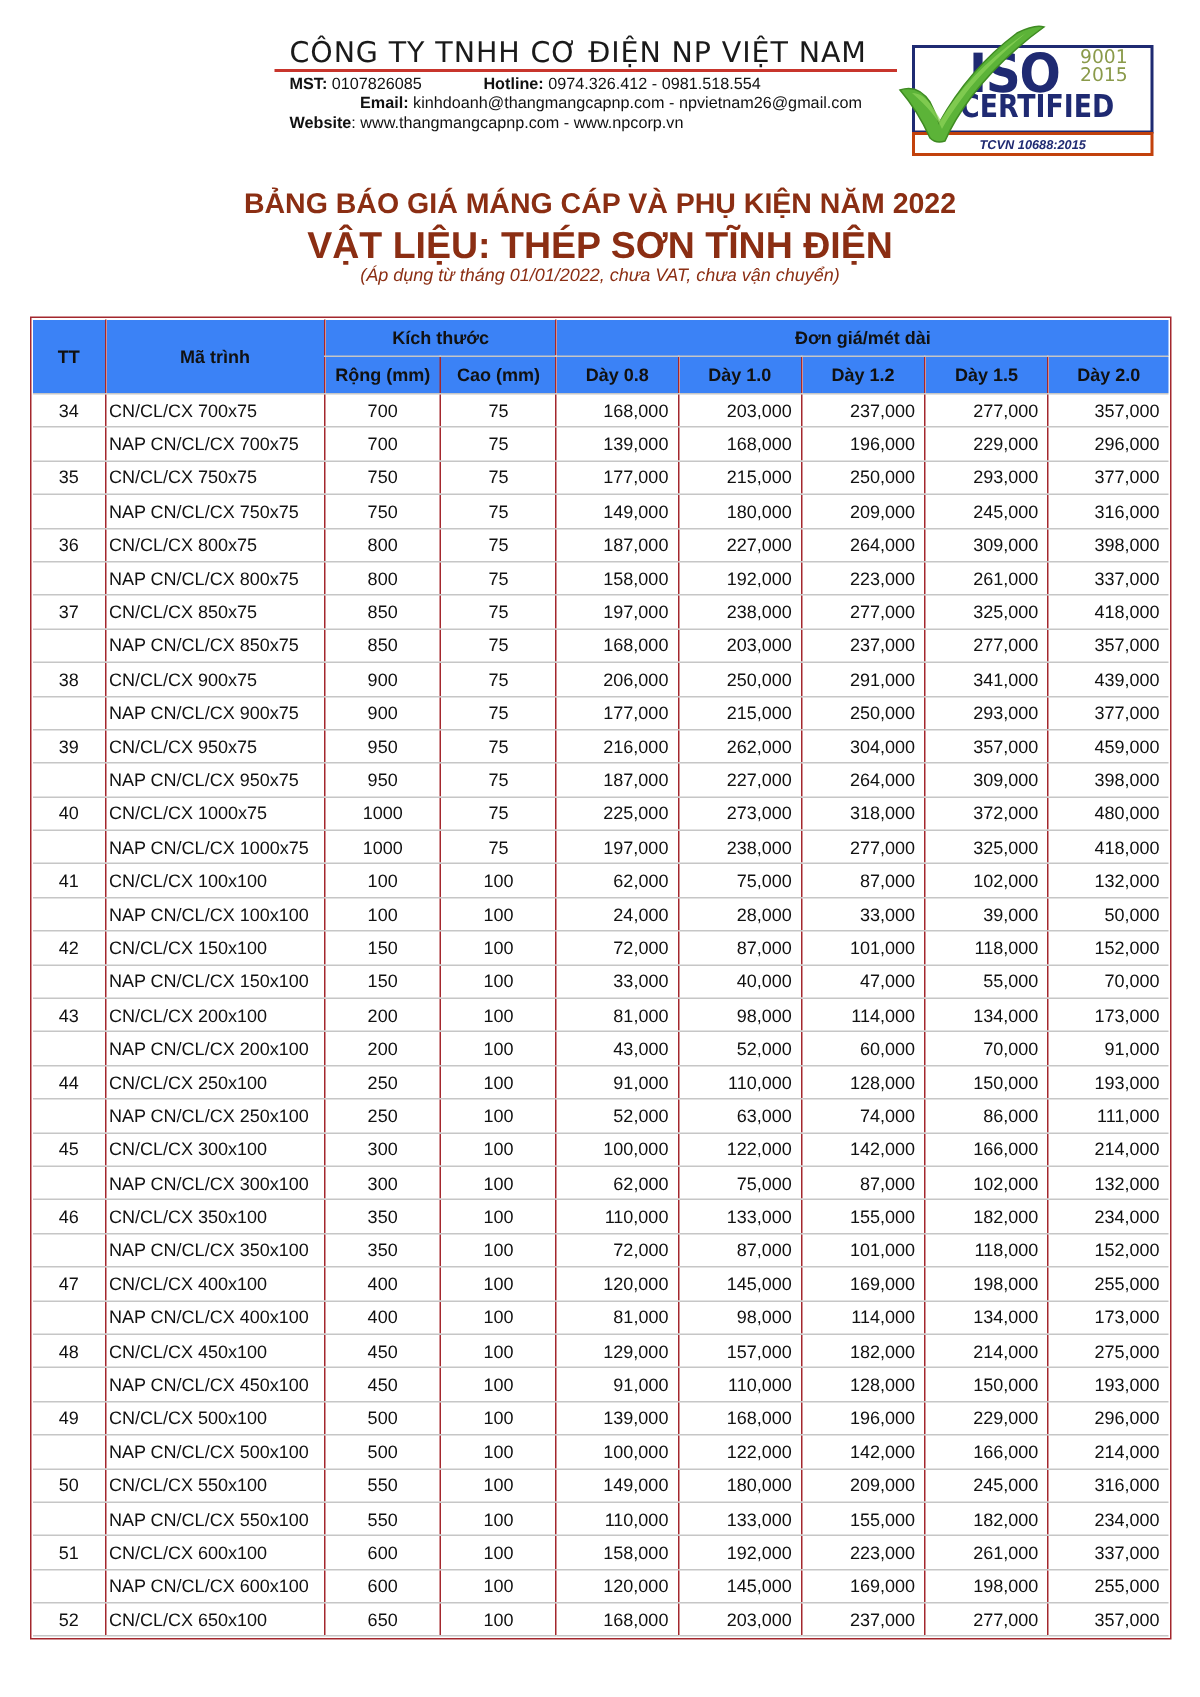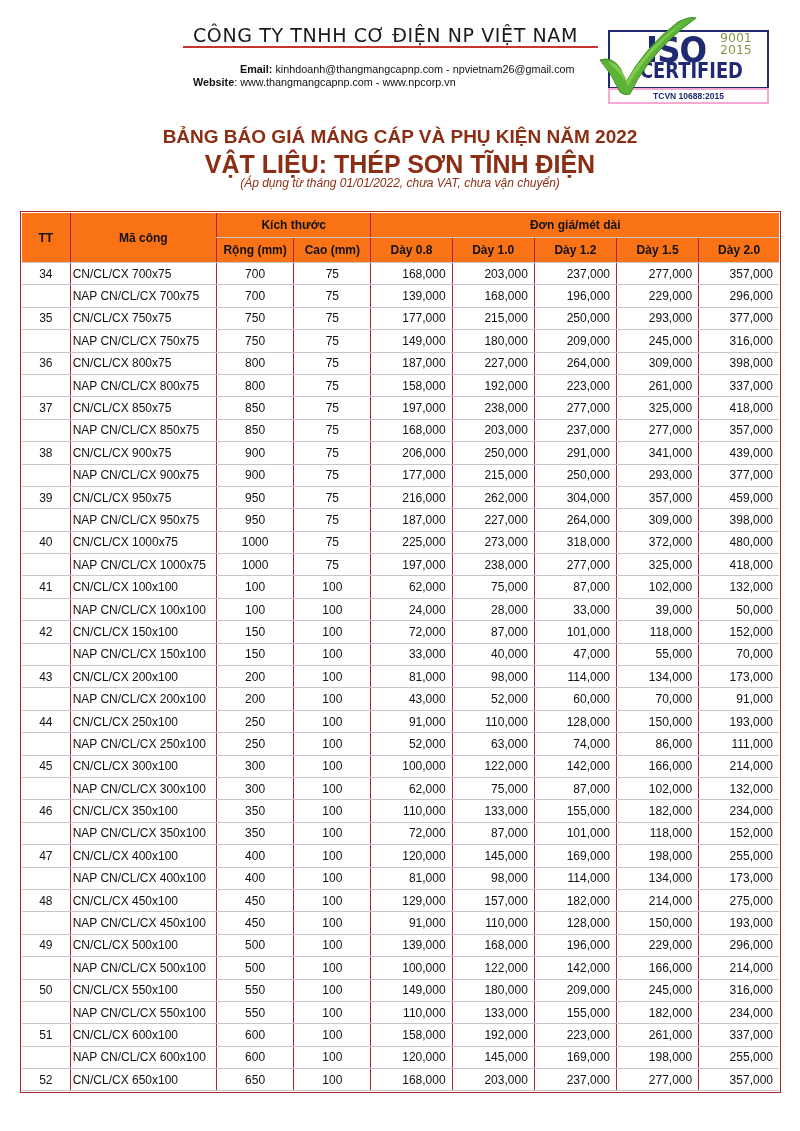--- a/index.html
+++ b/index.html
@@ -21,50 +21,56 @@
   .info2 { top:63px;padding-left:47px; }
   .info3 { top:76px; }
   .info4 { top:89px; font-weight:bold; }
   .info .gap { display:inline-block; width:38px; }
 
   .iso { position:absolute; left:598px; top:16px; width:175px; height:86px; }
   .iso .box { position:absolute; left:10px; top:14px; width:157px; height:55px; border:2px solid #1f2a72; }
   .iso .iso-text { position:absolute; left:48px; top:13px; font-size:36px; font-weight:bold; color:#1f2a72; letter-spacing:-1px; font-family:"DejaVu Sans", sans-serif; transform:scaleX(0.9); transform-origin:left; }
   .iso .iso-year { position:absolute; left:122px; top:16px; font-size:12.5px; color:#8a9a4a; line-height:12px; font-family:"DejaVu Sans", sans-serif; }
   .iso .certified { position:absolute; left:42px; top:43px; font-size:21px; font-weight:bold; color:#1f2a72; font-family:"DejaVu Sans", sans-serif; transform:scaleX(0.85); transform-origin:left; }
-  .iso .tcvn { position:absolute; left:10px; top:72px; width:157px; height:12px; border:2px solid #f9a8d4; font-size:8.5px; font-weight:bold; text-align:center; line-height:12px; color:#1f2a72; }
+  .iso .tcvn { position:absolute; left:10px; top:72px; width:157px; height:12px; border:2px solid #c2410c; font-size:8.5px; font-weight:bold; text-align:center; line-height:12px; color:#1f2a72;font-style:italic; }
   .iso svg { position:absolute; left:0; top:0; }
 
   
   .title { position:absolute; left:0; width:800px; text-align:center; color:#8b2e13; font-weight:bold; }
   .title1 { top:126px; font-size:19px; }
   .title2 { top:150px; font-size:25px; }
   .subtitle { position:absolute; left:0; top:176px; width:800px; text-align:center; color:#8b2e13; font-style:italic; font-size:12px; }
 
   
   .tbl-wrap { position:absolute; left:20px; top:211px; width:757px; border:1px solid #a3272d; padding:1px; }
   table { border-collapse:collapse; width:100%; table-layout:fixed; font-size:12px; }
   th, td { height:21.4px; padding:0 6px; border-bottom:1px solid #c6c6c6; white-space:nowrap; overflow:hidden; }
-  th { font-weight:bold; background:#f97316; }
+  th { font-weight:bold; background:#3b82f6; }
   .vl { border-left:1.5px solid #a3272d; }
   .num { text-align:right; }
   .ctr { text-align:center; }
   .lft { text-align:left; padding-left:2px; }
   thead th { border-bottom:1px solid #c6c6c6; }
   thead tr:first-child th { height:24px; }
   thead tr:nth-child(2) th { height:24px; }
 </style>
 </head>
 <body>
 
 <div class="header">
 
   <div class="company">CÔNG TY TNHH CƠ ĐIỆN NP VIỆT NAM</div>
   <div class="company-line"></div>
 
+  <div class="info info1">
+    <b>MST:</b>
+    <span>0107826085</span><span class="gap"></span>
+    <b>Hotline:</b>
+    <span>0974.326.412 - 0981.518.554</span>
+  </div>
   <div class="info info2">
     <b>Email:</b>
     <span>kinhdoanh@thangmangcapnp.com - npvietnam26@gmail.com</span>
   </div>
   <div class="info info3">
     <b>Website</b><span>: www.thangmangcapnp.com - www.npcorp.vn</span>
   </div>
 
   <div class="iso">
     <div class="box"></div>
@@ -95,21 +101,21 @@
         <col style="width:77px">
       <col style="width:81px">
         <col style="width:82px">
         <col style="width:82px">
         <col style="width:82px">
         <col style="width:80px">
     </colgroup>
     <thead>
       <tr>
         <th rowspan="2">TT</th>
-        <th rowspan="2" class="vl">Mã công</th>
+        <th rowspan="2" class="vl">Mã trình</th>
         <th colspan="2" class="vl">Kích thước</th>
         <th colspan="5" class="vl">Đơn giá/mét dài</th>
       </tr>
       <tr>
         <th class="vl">Rộng (mm)</th>
         <th class="vl">Cao (mm)</th>
         <th class="vl">Dày 0.8</th>
         <th class="vl">Dày 1.0</th>
         <th class="vl">Dày 1.2</th>
         <th class="vl">Dày 1.5</th>

